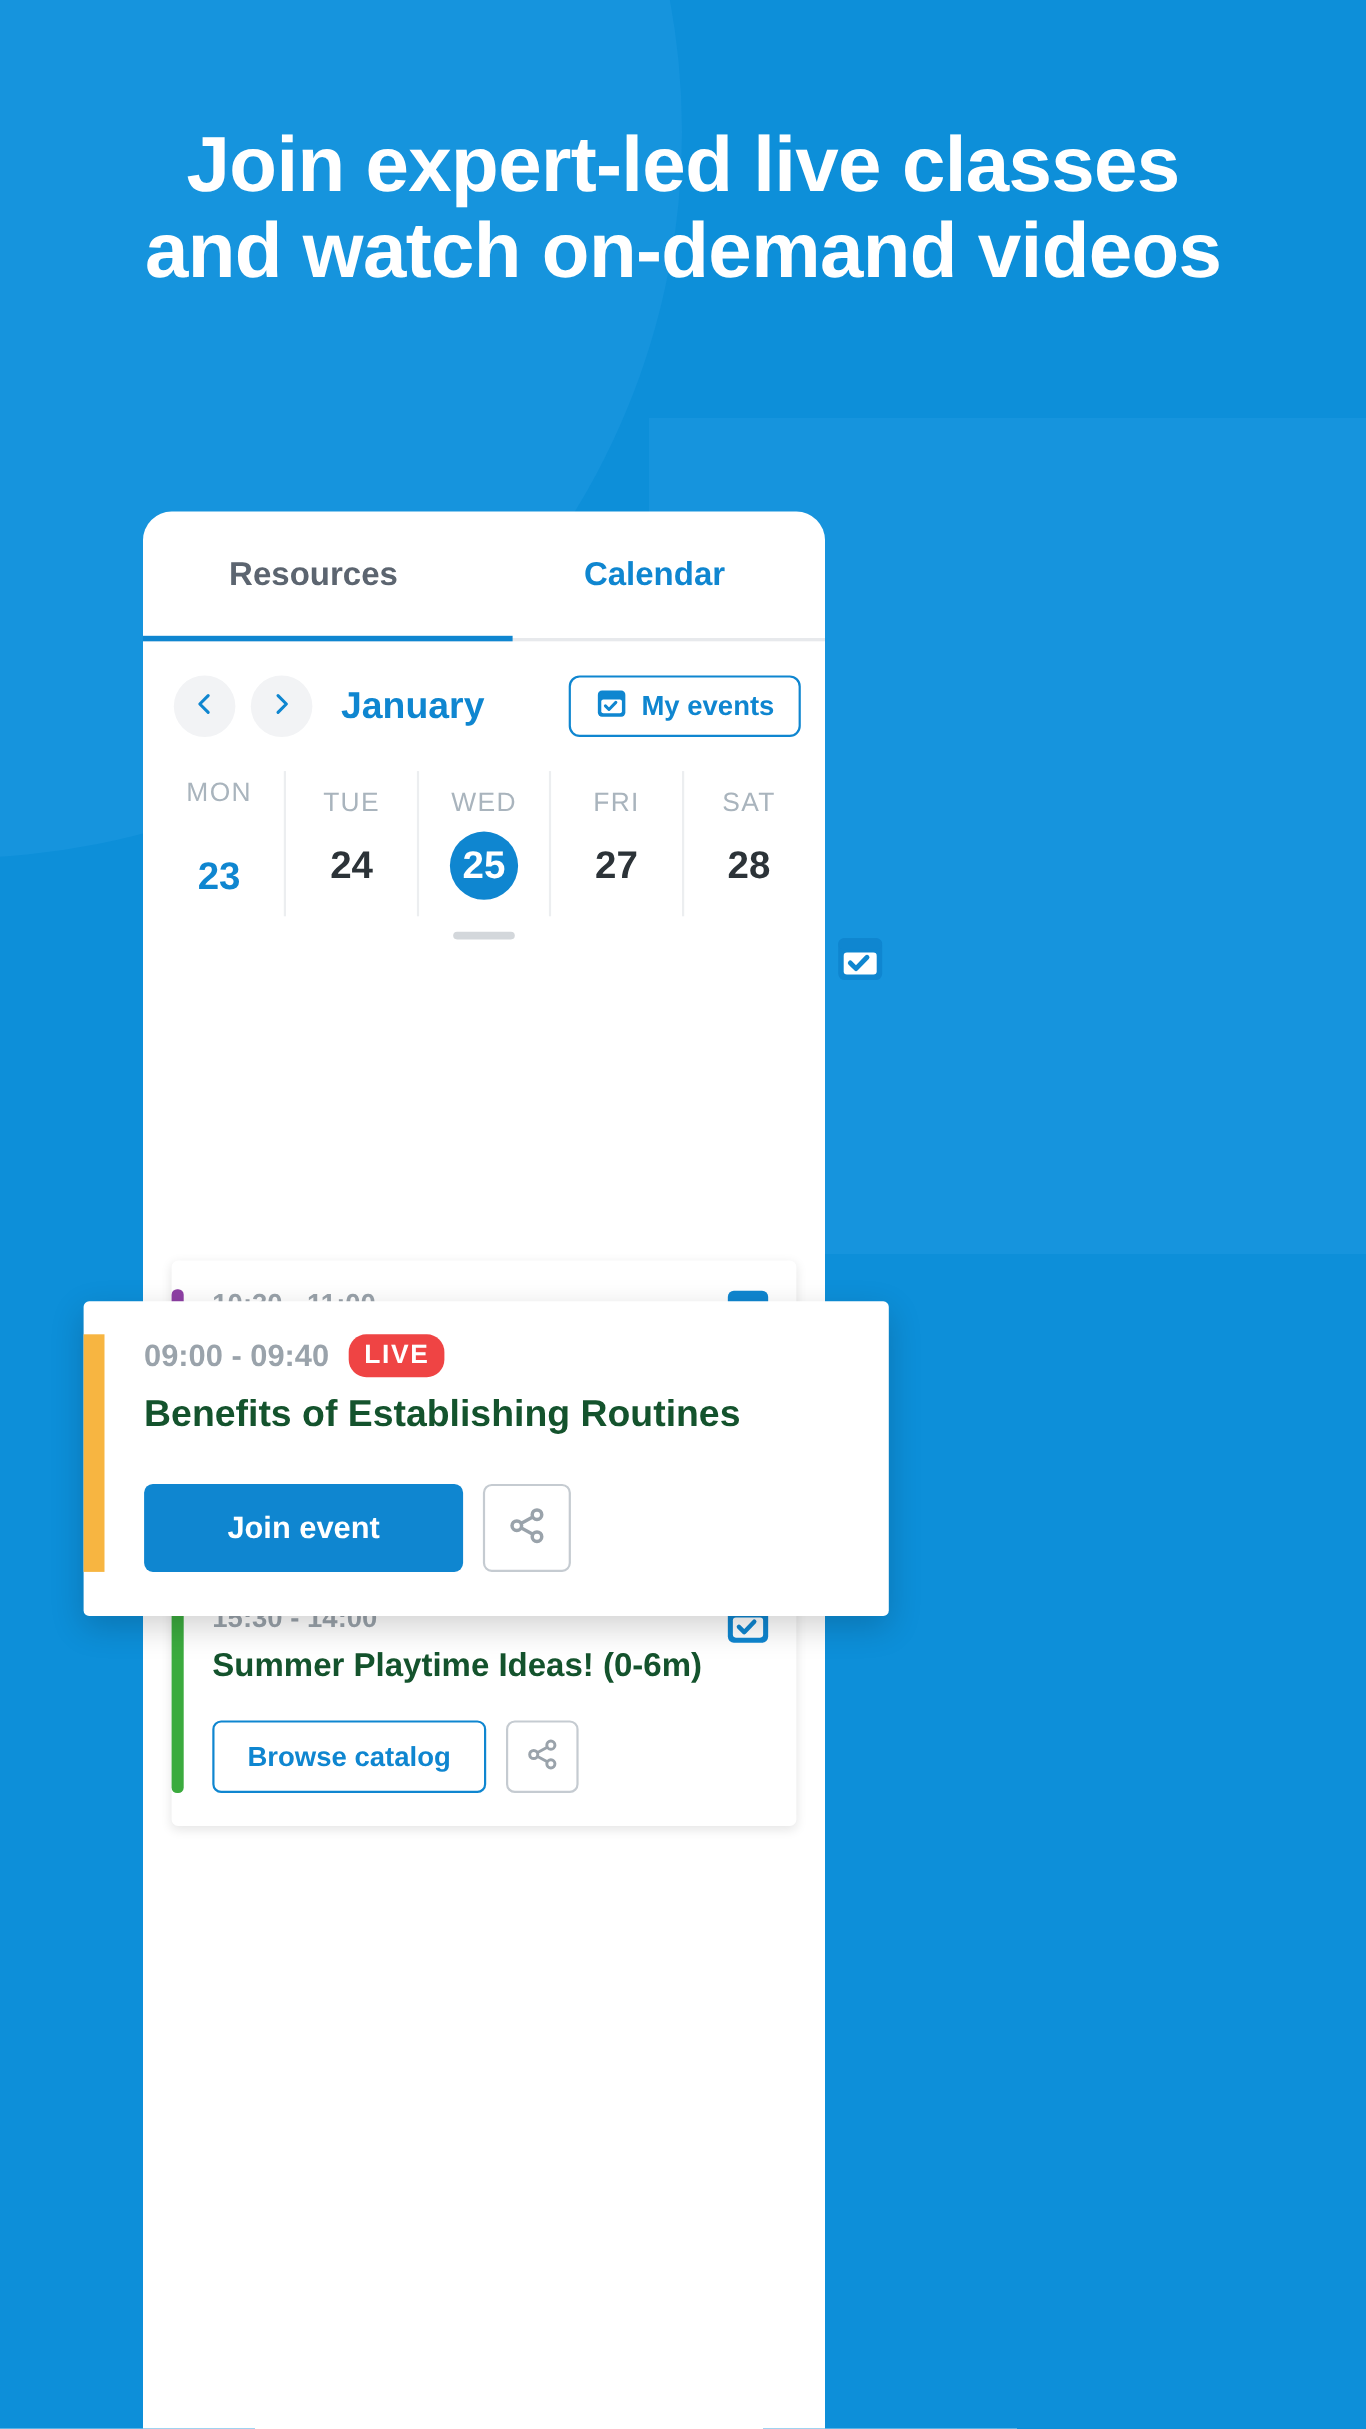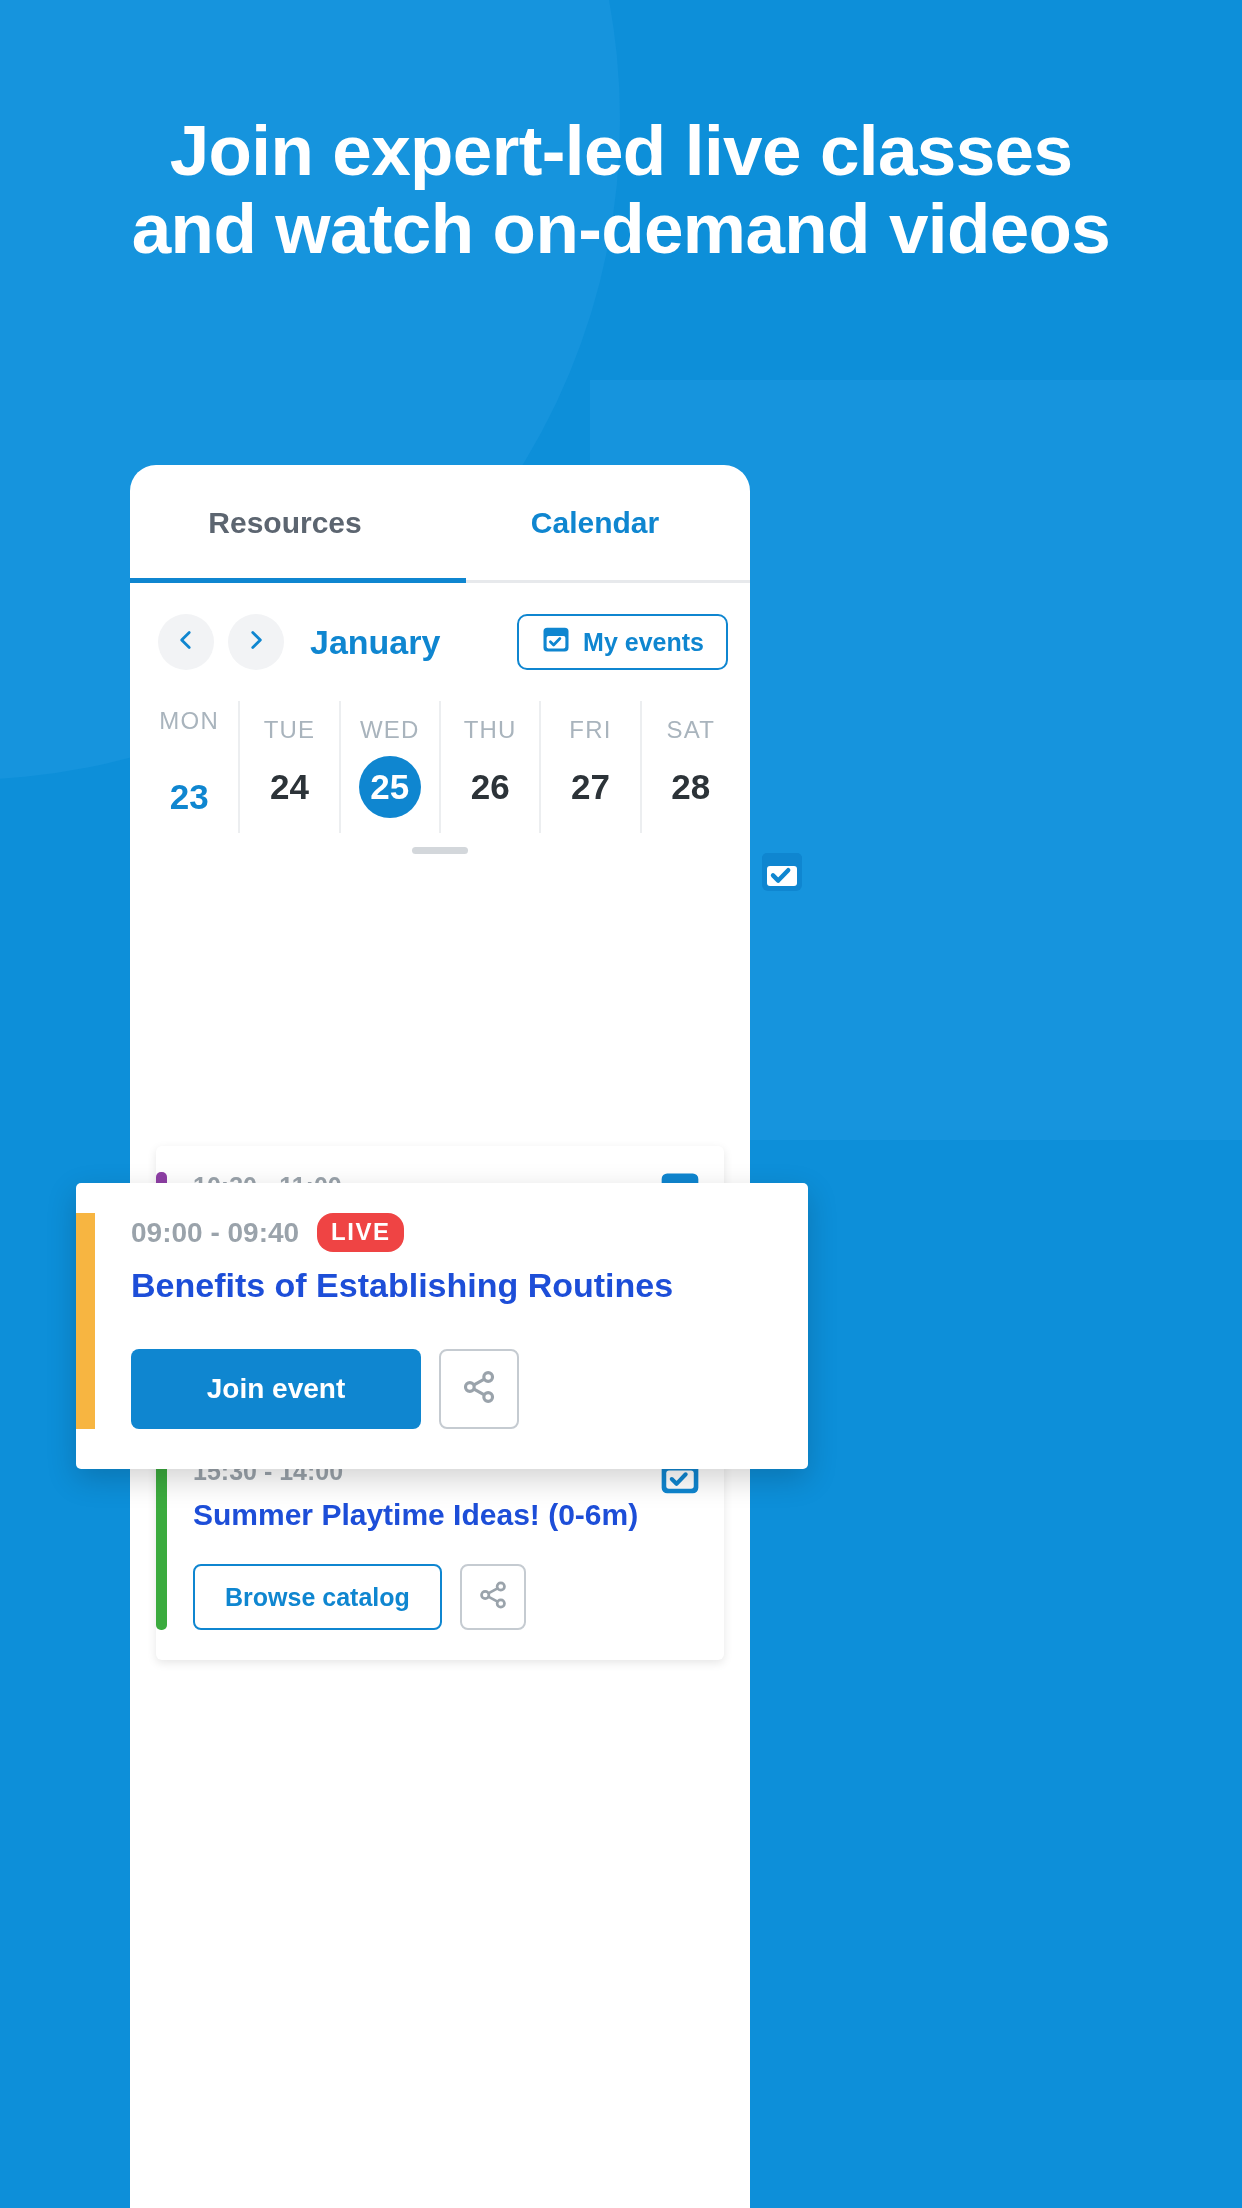--- a/index.html
+++ b/index.html
@@ -177,21 +177,21 @@
   .ev-body { flex: 1; min-width: 0; }
   .ev-time {
     font-size: 25px;
     font-weight: bold;
     color: #9aa3ab;
     margin-bottom: 12px;
   }
   .ev-title {
     font-size: 30px;
     font-weight: bold;
-    color: #1d4ed8;
+    color: #14532d;
     margin-bottom: 32px;
   }
   .ev-actions { display: flex; align-items: center; gap: 18px; }
   .btn-outline {
     height: 66px;
     padding: 16px 30px;
     border: 2px solid #0f86d0;
     border-radius: 8px;
     background: #fff;
     font-size: 25px;
@@ -340,24 +340,20 @@
         <div class="day-label">MON</div>
         <div class="day-num today">23</div>
       </div>
       <div class="day">
         <div class="day-label">TUE</div>
         <div class="day-num">24</div>
       </div>
       <div class="day">
         <div class="day-label">WED</div>
         <div class="day-num selected">25</div>
-      </div>
-      <div class="day">
-        <div class="day-label">THU</div>
-        <div class="day-num">26</div>
       </div>
       <div class="day">
         <div class="day-label">FRI</div>
         <div class="day-num">27</div>
       </div>
       <div class="day">
         <div class="day-label">SAT</div>
         <div class="day-num">28</div>
       </div>
     </div>

